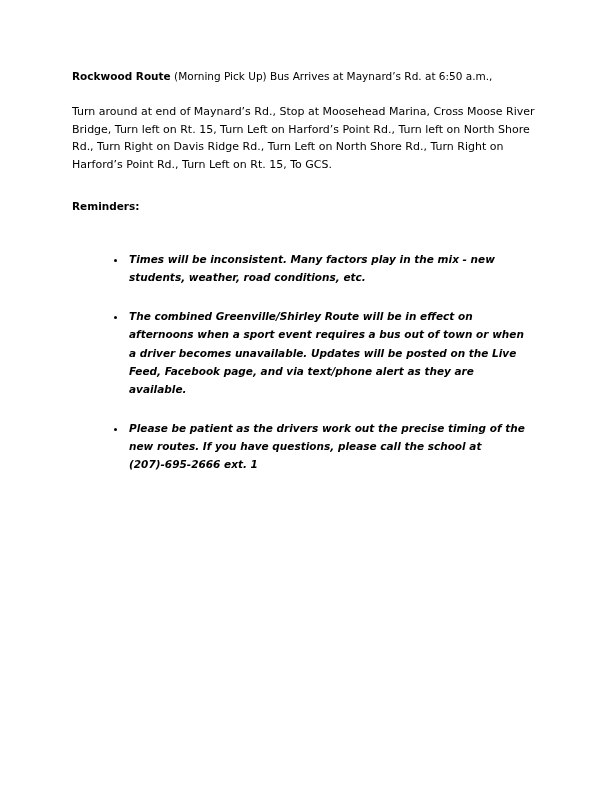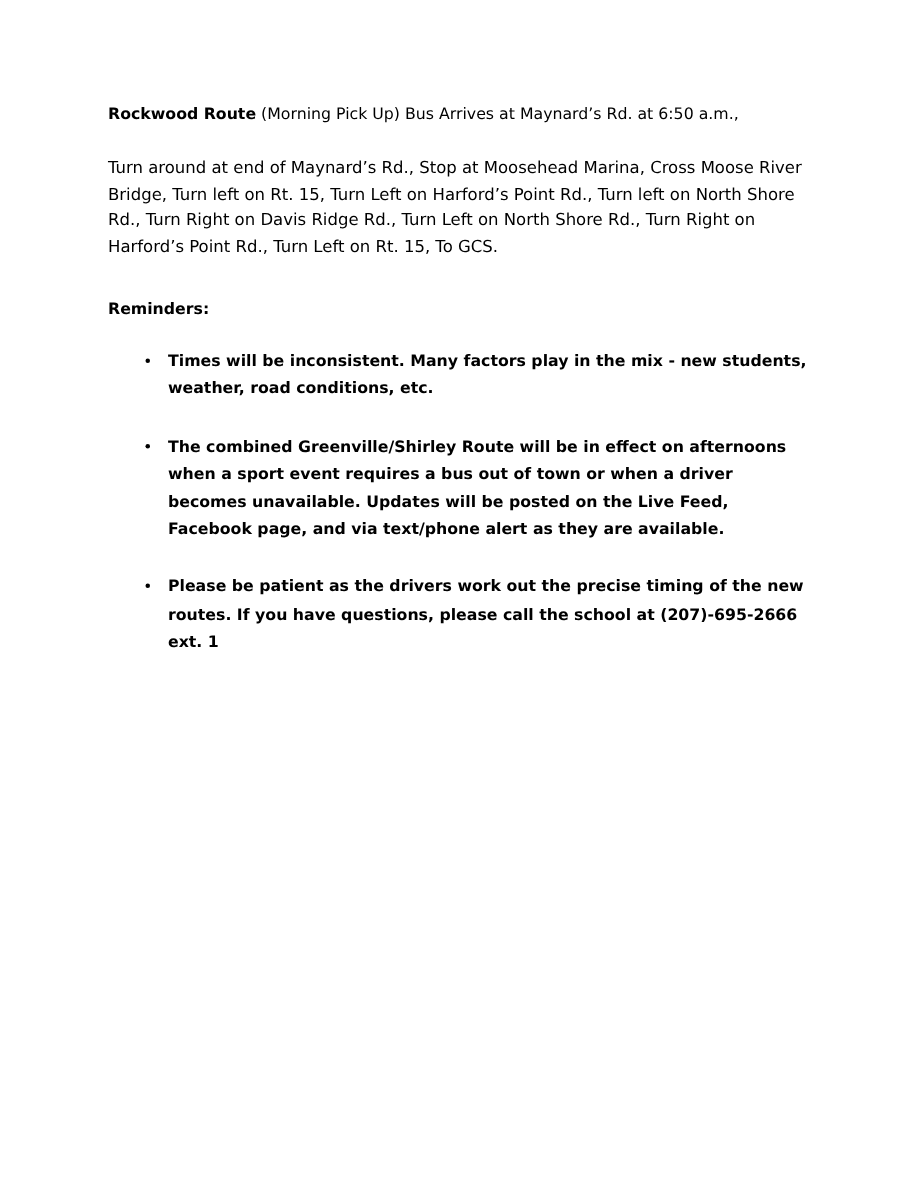--- a/index.html
+++ b/index.html
@@ -27,26 +27,27 @@
     font-weight: bold;
   }
   .route-paragraph {
     font-size: 11px;
     line-height: 1.62;
     margin: 0 0 26px 0;
   }
   .reminders-label {
     font-size: 10.5px;
     font-weight: bold;
-    margin: 0 0 20px 0;
+    margin: 0 0 38px 0;
   }
   ul.reminder-list {
-    margin: 0;
+    margin: 17px;
     padding: 0 0 0 38px;
     list-style: disc;
+    font-style: italic;
   }
   ul.reminder-list li {
     font-size: 10.5px;
     font-weight: bold;
     line-height: 1.75;
     margin-bottom: 20px;
     padding-left: 2px;
     max-width: 452px;
   }
 </style>

